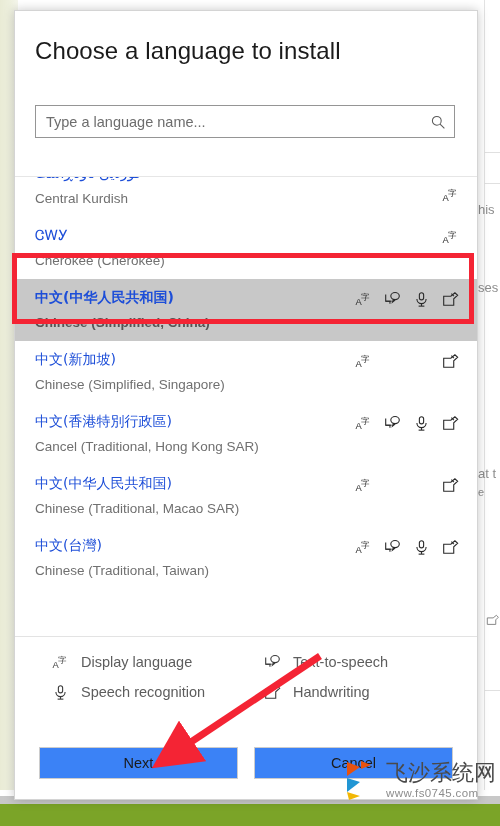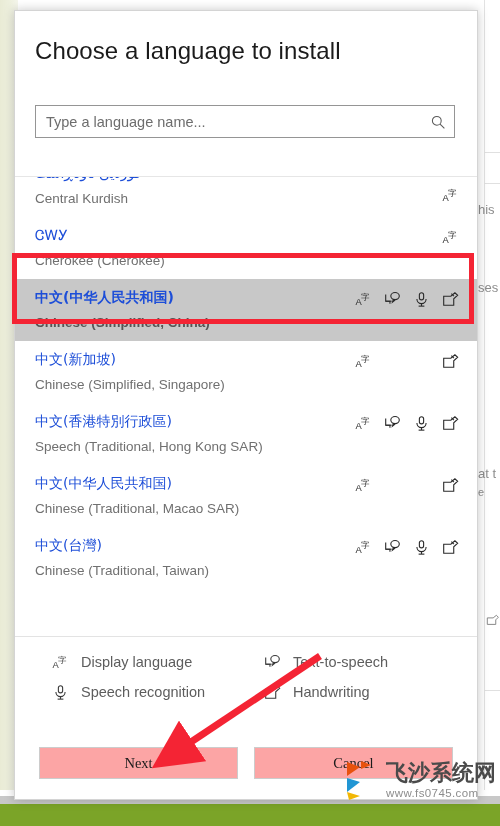--- a/index.html
+++ b/index.html
@@ -196,25 +196,25 @@
 
   
   .footer {
     padding: 14px 24px 20px 24px;
     display: flex;
     gap: 16px;
   }
   .btn {
     flex: 1;
     height: 32px;
-    background: #fca5a5;
+    background: #3b82f6;
     border: 1px solid #cccccc;
     color: #1b1b1b;
     font-size: 14.5px;
-    font-family: Liberation Serif, serif;
+    font-family: Liberation Sans, sans-serif;
     cursor: pointer;
   }
 
   
   .red-box {
     position: absolute;
     left: 12px; top: 253px;
     width: 462px; height: 71px;
     border: 5px solid #f42434;
     pointer-events: none;
@@ -228,21 +228,21 @@
 
   
   .watermark {
     position: absolute;
     right: 4px; bottom: 26px;
     display: flex; align-items: flex-start; gap: 5px;
   }
   .wm-logo { position: relative; width: 34px; height: 40px; }
   .wm-text { display: flex; flex-direction: column; }
   .wm-cn {
-    font-size: 22px; font-weight: bold; color: #4a4a4a;
+    font-size: 22px; font-weight: normal; color: #4a4a4a;
     letter-spacing: 0px; line-height: 26px;
     font-family: "DejaVu Sans", sans-serif;
   }
   .wm-url {
     font-size: 11.5px; color: #8d8d8d; letter-spacing: .4px;
     line-height: 14px;
   }
 </style>
 </head>
 <body>
@@ -365,21 +365,21 @@
               <svg width="17" height="17" viewBox="0 0 20 20" fill="none" stroke="currentColor" stroke-width="1.3">
                 <path d="M2 6.2h8.4l4.8-4.1L18.4 5l-4.6 4.1v7.7H2z"></path>
                 <line x1="11" y1="3" x2="14" y2="6"></line>
               </svg>
             </span>
           </div>
         </div>
 
         <div class="lang-row">
           <div class="native" style="font-family:'DejaVu Sans',sans-serif;">中文(香港特別行政區)</div>
-          <div class="english">Speech (Traditional, Hong Kong SAR)</div>
+          <div class="english">Cancel (Traditional, Hong Kong SAR)</div>
           <div class="feat-icons">
             <span class="ico">
               <svg width="17" height="17" viewBox="0 0 20 20" fill="none" stroke="currentColor" stroke-width="1.25">
                 <text x="0.5" y="16" font-size="11" fill="currentColor" stroke="none" font-family="Liberation Sans, sans-serif">A</text>
                 <text x="7" y="10" font-size="10" fill="currentColor" stroke="none" font-family="DejaVu Sans, sans-serif">字</text>
               </svg>
             </span>
             <span class="ico">
               <svg width="17" height="17" viewBox="0 0 20 20" fill="none" stroke="currentColor" stroke-width="1.3">
                 <path d="M2 4v8h5l0 3"></path>

